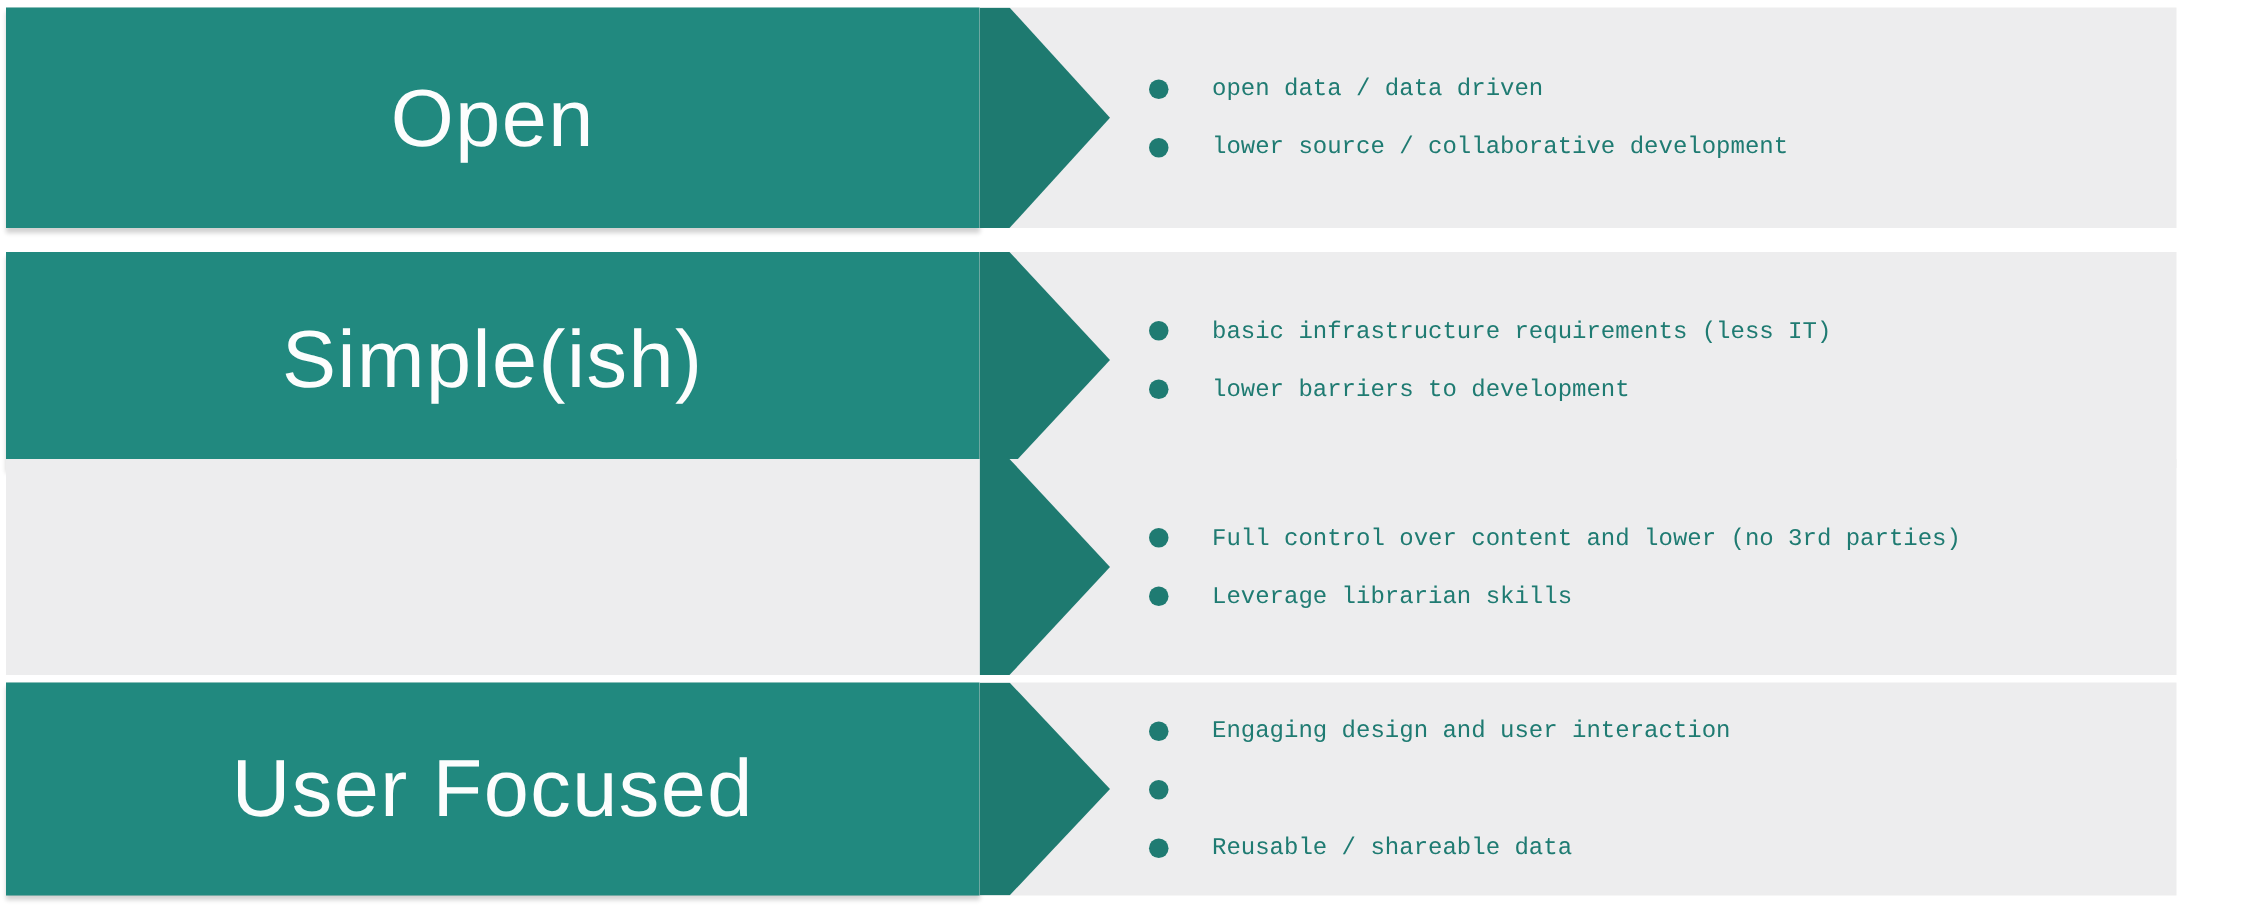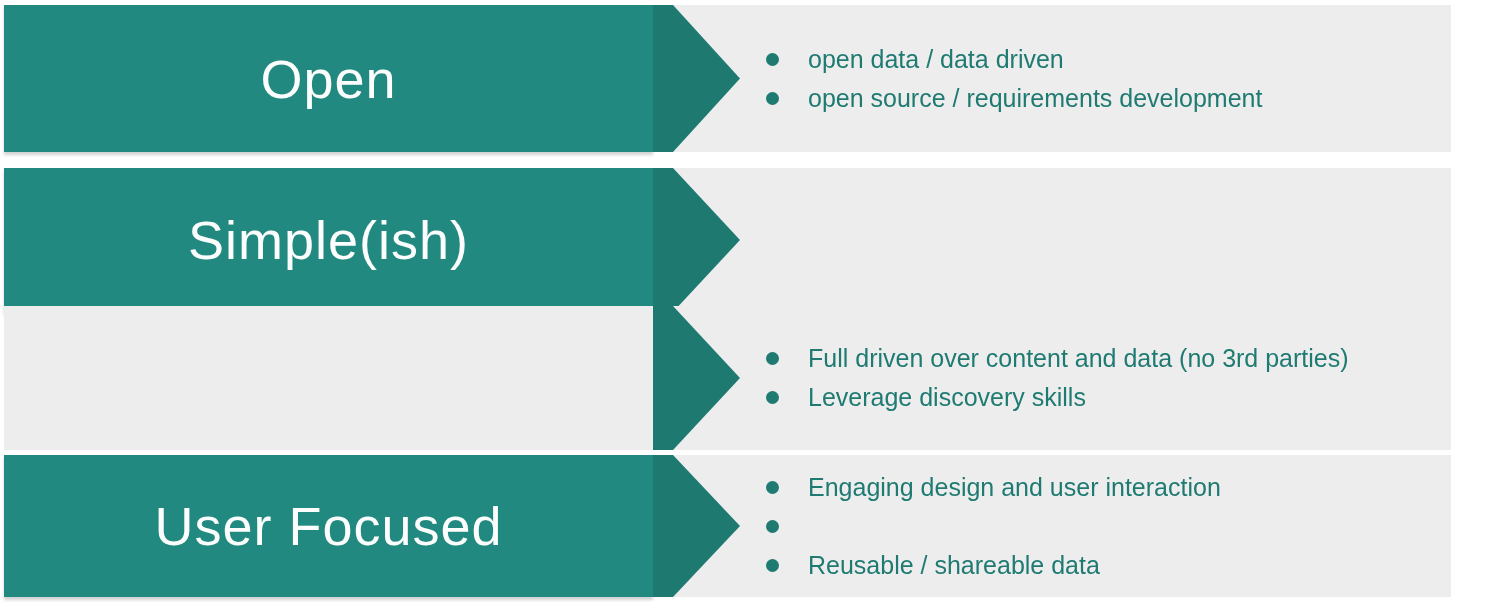--- a/index.html
+++ b/index.html
@@ -51,23 +51,23 @@
     height:39px;
     white-space:nowrap;
   }
   .bullet-dot {
     width:13px; height:13px; border-radius:50%;
     background:var(--bullet-color, #1f7b72);
     margin-right:29px;
     flex:none;
   }
   .bullet-text {
-    font-family:Liberation Sans, sans-serif;
+    font-family:Liberation Mono, monospace;
     color:var(--bullet-color, #1f7b72);
-    font-size:25px;
+    font-size:16px;
     font-weight:500;
   }
 </style>
 </head>
 <body>
 
 <div class="page">
 
   <div class="row row-1">
     <div class="banner">
@@ -76,46 +76,56 @@
       </div>
       <div class="banner-head"></div>
     </div>
     <ul class="bullets">
       <li class="bullet-item">
         <span class="bullet-dot"></span>
         <span class="bullet-text">open data / data driven</span>
       </li>
       <li class="bullet-item">
         <span class="bullet-dot"></span>
-        <span class="bullet-text">open source / requirements development</span>
+        <span class="bullet-text">lower source / collaborative development</span>
       </li>
     </ul>
   </div>
 
   <div class="row row-2">
     <div class="banner">
       <div class="banner-body">
         <span class="banner-title">Simple(ish)</span>
       </div>
       <div class="banner-head"></div>
     </div>
+    <ul class="bullets">
+      <li class="bullet-item">
+        <span class="bullet-dot"></span>
+        <span class="bullet-text">basic infrastructure requirements (less IT)</span>
+      </li>
+      <li class="bullet-item">
+        <span class="bullet-dot"></span>
+        <span class="bullet-text">lower barriers to development</span>
+      </li>
+    </ul>
   </div>
 
   <div class="row row-3">
     <div class="banner">
       <div class="banner-head"></div>
     </div>
     <ul class="bullets">
       <li class="bullet-item">
         <span class="bullet-dot"></span>
-        <span class="bullet-text">Full driven over content and data (no 3rd parties)</span>
+        <span class="bullet-text">Full control over content and lower (no 3rd parties)</span>
       </li>
       <li class="bullet-item">
         <span class="bullet-dot"></span>
-        <span class="bullet-text">Leverage discovery skills</span>
+        <span class="bullet-text">Leverage librarian skills</span>
       </li>
     </ul>
   </div>
 
   <div class="row row-4">
     <div class="banner">
       <div class="banner-body">
         <span class="banner-title">User Focused</span>
       </div>
       <div class="banner-head"></div>

